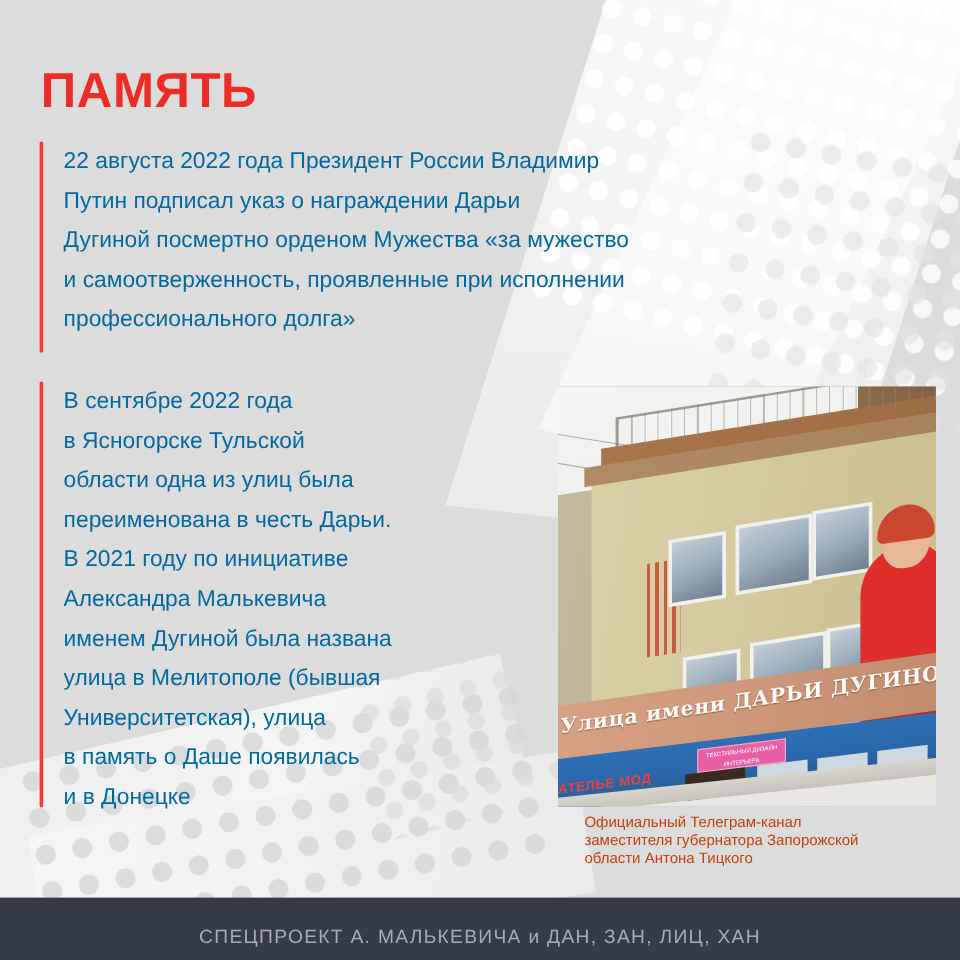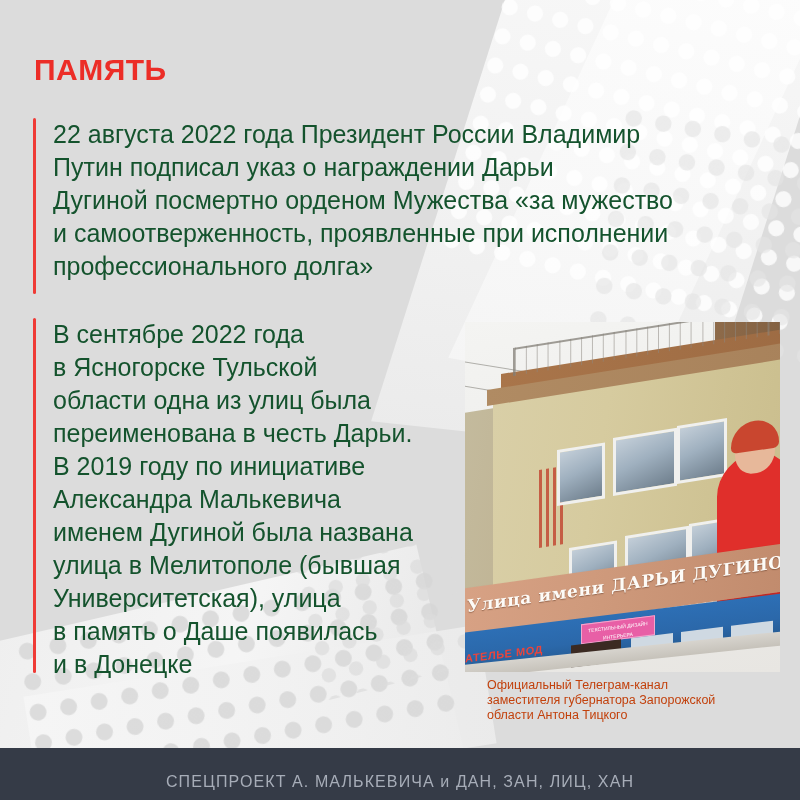--- a/index.html
+++ b/index.html
@@ -79,32 +79,32 @@
     left:300px;top:530px;width:200px;height:150px;
     background-image:radial-gradient(circle, rgba(220,220,220,.8) 34%, rgba(220,220,220,0) 38%);
     background-size:28px 28px;
     transform:rotate(-14deg);
     opacity:.9;
   }
 
   
   .headline{
     position:absolute;left:34px;top:55px;
-    font-size:30px;font-weight:700;letter-spacing:.5px;
+    font-size:41px;font-weight:700;letter-spacing:.5px;
     color:#ec2d27;line-height:1;
   }
 
   
   .block{position:absolute;display:flex;}
   .accent{
     width:3px;border-radius:2px;background:#ef3b36;flex:0 0 auto;
   }
   .block-text{
-    color:#14532d;
-    font-size:25px;
+    color:#0369a1;
+    font-size:19px;
     line-height:33px;
     font-weight:400;
     white-space:pre-line;
   }
 
   #para1{left:33px;top:118px;width:700px;}
   #para1 .accent{height:176px;}
   #para1 .block-text{margin-left:17px;}
 
   #para2{left:33px;top:318px;width:420px;}
@@ -281,21 +281,21 @@
 и самоотверженность, проявленные при исполнении
 профессионального долга»</div>
   </div>
 
   <div class="block" id="para2">
     <div class="accent"></div>
     <div class="block-text">В сентябре 2022 года
 в Ясногорске Тульской
 области одна из улиц была
 переименована в честь Дарьи.
-В 2019 году по инициативе
+В 2021 году по инициативе
 Александра Малькевича
 именем Дугиной была названа
 улица в Мелитополе (бывшая
 Университетская), улица
 в память о Даше появилась
 и в Донецке</div>
   </div>
 
   <div class="photo-wrap">
     <div class="sky"></div>

